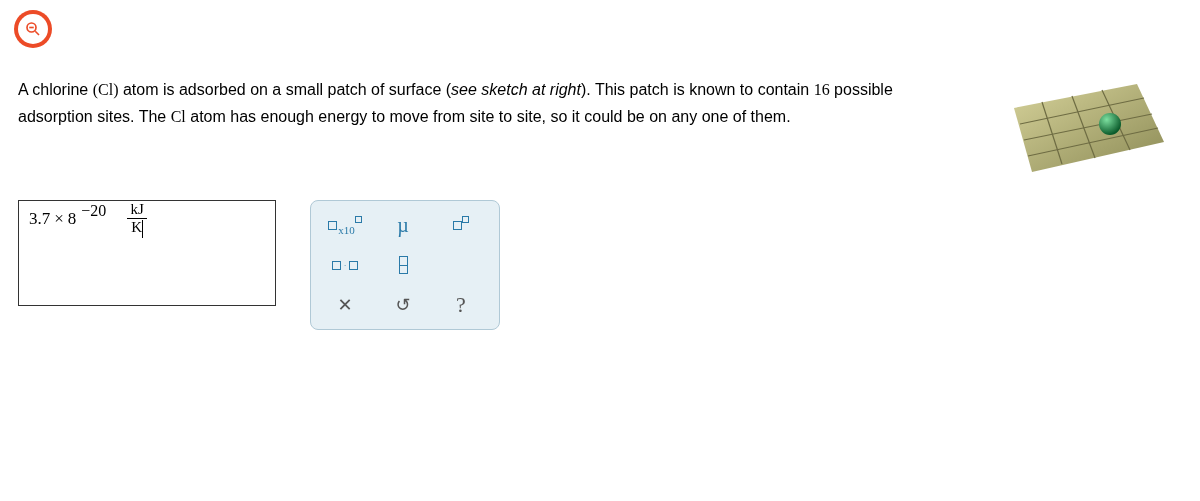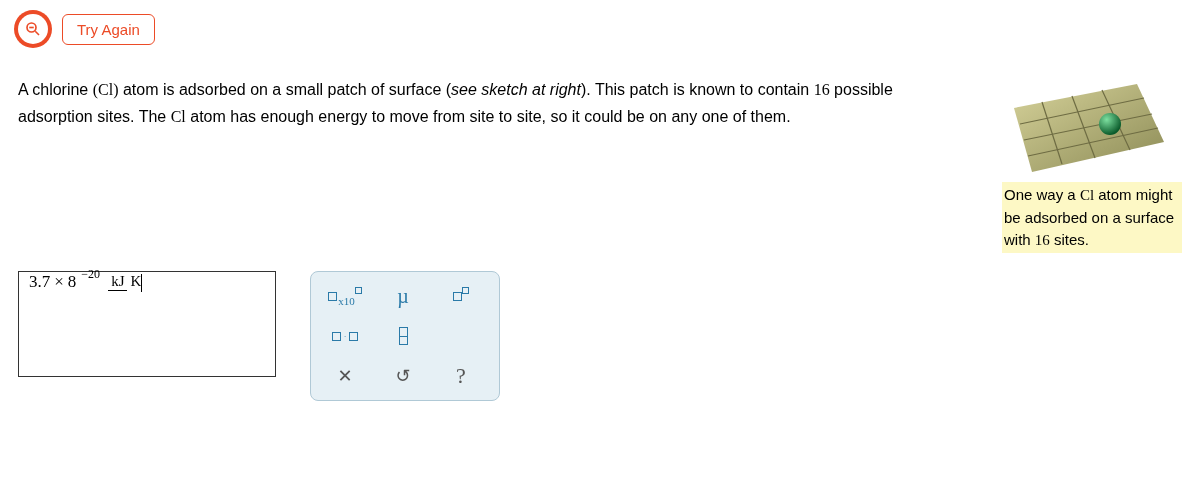--- a/index.html
+++ b/index.html
@@ -83,27 +83,27 @@
     display:flex;
     align-items:flex-start;
   }
   .answer-expr {
     display: flex;
     align-items: center;
     font-family: 'Times New Roman', serif;
     font-size: 17px;
     gap: 4px;
   }
-  .exp-sup { font-size: 12px; position: relative; top: -8px; margin-left:1px; }
+  .exp-sup { font-size: 16px; position: relative; top: -8px; margin-left:1px; }
   .frac {
     display: inline-flex;
-    flex-direction: row;
+    flex-direction: column;
     align-items: center;
     font-size: 15px;
-    margin-left: 4px;
+    margin-left: 17px;
   }
   .frac-top { border-bottom: 1px solid #000; padding: 0 3px; }
   .frac-bot { padding: 0 3px; }
   .cursor {
     display:inline-block; width:1px; height:18px; background:#000;
     vertical-align:middle;
   }
   .palette {
     border: 1px solid #b0c9d6;
     background: #e6f0f5;
@@ -142,21 +142,20 @@
 <div class="header">
   <div class="round-icon">
     <div class="round-icon-inner">
       <svg width="18" height="18" viewBox="0 0 24 24" fill="none" stroke-width="2.2">
         <circle cx="10" cy="10" r="6"></circle>
           <line x1="15" y1="15" x2="20" y2="20"></line>
         <line x1="7" y1="10" x2="13" y2="10"></line>
       </svg>
     </div>
   </div>
-  <button class="try-again">Try Again</button>
 </div>
 
 <div class="content">
   <div class="question">
     <p>
       <span>A chlorine </span><span class="mathvar">(Cl)</span><span> atom is adsorbed on a small patch of surface (</span><span class="italic">see sketch at right</span><span>). This patch is known to contain </span><span class="mathvar">16</span><span> possible adsorption sites. The </span><span class="mathvar">Cl</span><span> atom has enough energy to move from site to site, so it could be on any one of them.</span>
     </p>
   </div>
 
   <div class="sidebar">
@@ -175,23 +174,20 @@
         <polygon points="12,32 135,8 162,66 30,96" fill="url(#g1)"></polygon>
         <line x1="40" y1="26" x2="60" y2="88" stroke="#6e6c43" stroke-width="1.2"></line>
         <line x1="70" y1="20" x2="93" y2="82" stroke="#6e6c43" stroke-width="1.2"></line>
         <line x1="100" y1="14" x2="128" y2="74" stroke="#6e6c43" stroke-width="1.2"></line>
         <line x1="18" y1="48" x2="142" y2="22" stroke="#6e6c43" stroke-width="1.2"></line>
         <line x1="22" y1="64" x2="150" y2="38" stroke="#6e6c43" stroke-width="1.2"></line>
         <line x1="26" y1="80" x2="156" y2="52" stroke="#6e6c43" stroke-width="1.2"></line>
         <circle cx="108" cy="48" r="11" fill="url(#ball)"></circle>
       </svg>
     </div>
-    <div class="caption">
-      <span>One way a </span><span class="mathvar">Cl</span><span> atom might be adsorbed on a surface with </span><span class="mathvar">16</span><span> sites.</span>
-    </div>
   </div>
 </div>
 
 <div class="work-row">
   <div class="answer-box">
     <div class="answer-expr">
       <span>3.7</span>
       <span>×</span>
       <span>8</span>
         <span class="exp-sup">−20</span>

